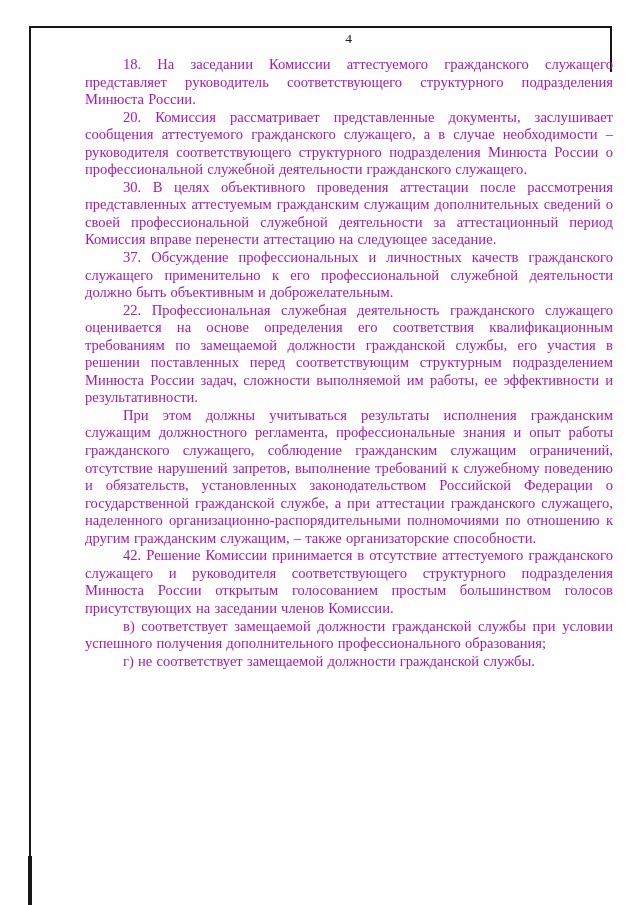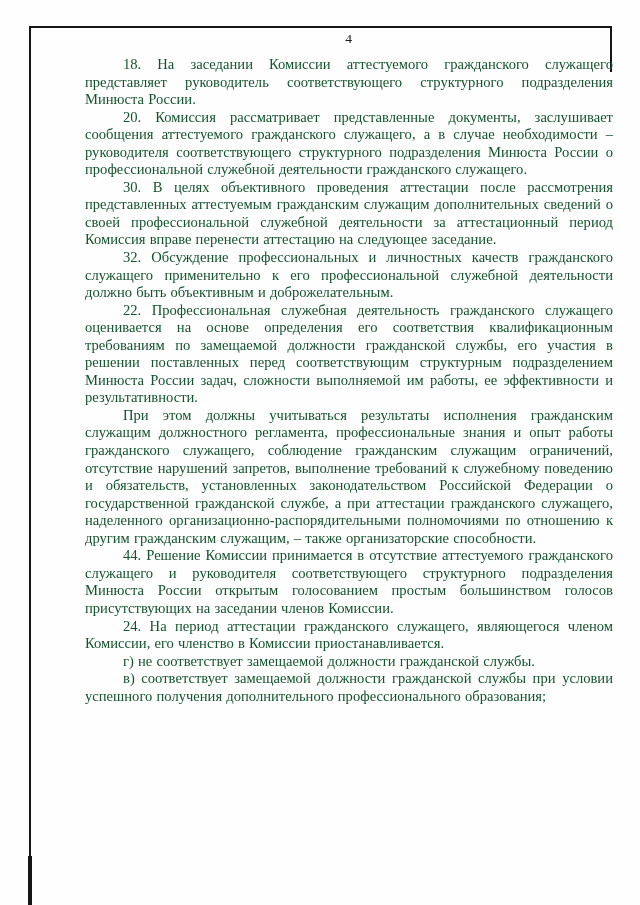--- a/index.html
+++ b/index.html
@@ -32,21 +32,21 @@
   }
 
   .content {
     position: absolute;
     top: 56px;
     left: 85px;
     width: 528px;
     font-size: 14.6px;
     line-height: 17.55px;
     text-align: justify;
-    color: #14532d;
+    color: #a21caf;
   }
   .content p {
     margin: 0;
     text-indent: 38px;
     word-spacing: 0.5px;
   }
 </style>
 </head>
 <body>
 
@@ -55,21 +55,20 @@
   <div class="scan-line scan-left"></div>
   <div class="scan-line scan-right"></div>
   <div class="scan-line scan-bleft"></div>
 
   <div class="page-number">4</div>
 
   <div class="content">
       <p>18. На заседании Комиссии аттестуемого гражданского служащего представляет руководитель соответствующего структурного подразделения Минюста России.</p>
       <p>20. Комиссия рассматривает представленные документы, заслушивает сообщения аттестуемого гражданского служащего, а в случае необходимости – руководителя соответствующего структурного подразделения Минюста России о профессиональной служебной деятельности гражданского служащего.</p>
       <p>30. В целях объективного проведения аттестации после рассмотрения представленных аттестуемым гражданским служащим дополнительных сведений о своей профессиональной служебной деятельности за аттестационный период Комиссия вправе перенести аттестацию на следующее заседание.</p>
-      <p>32. Обсуждение профессиональных и личностных качеств гражданского служащего применительно к его профессиональной служебной деятельности должно быть объективным и доброжелательным.</p>
+      <p>37. Обсуждение профессиональных и личностных качеств гражданского служащего применительно к его профессиональной служебной деятельности должно быть объективным и доброжелательным.</p>
       <p>22. Профессиональная служебная деятельность гражданского служащего оценивается на основе определения его соответствия квалификационным требованиям по замещаемой должности гражданской службы, его участия в решении поставленных перед соответствующим структурным подразделением Минюста России задач, сложности выполняемой им работы, ее эффективности и результативности.</p>
       <p>При этом должны учитываться результаты исполнения гражданским служащим должностного регламента, профессиональные знания и опыт работы гражданского служащего, соблюдение гражданским служащим ограничений, отсутствие нарушений запретов, выполнение требований к служебному поведению и обязательств, установленных законодательством Российской Федерации о государственной гражданской службе, а при аттестации гражданского служащего, наделенного организационно-распорядительными полномочиями по отношению к другим гражданским служащим, – также организаторские способности.</p>
-      <p>44. Решение Комиссии принимается в отсутствие аттестуемого гражданского служащего и руководителя соответствующего структурного подразделения Минюста России открытым голосованием простым большинством голосов присутствующих на заседании членов Комиссии.</p>
-      <p>24. На период аттестации гражданского служащего, являющегося членом Комиссии, его членство в Комиссии приостанавливается.</p>
+      <p>42. Решение Комиссии принимается в отсутствие аттестуемого гражданского служащего и руководителя соответствующего структурного подразделения Минюста России открытым голосованием простым большинством голосов присутствующих на заседании членов Комиссии.</p>
+      <p>в) соответствует замещаемой должности гражданской службы при условии успешного получения дополнительного профессионального образования;</p>
       <p>г) не соответствует замещаемой должности гражданской службы.</p>
-      <p>в) соответствует замещаемой должности гражданской службы при условии успешного получения дополнительного профессионального образования;</p>
     </div>
 </div>
 
 </body></html>

